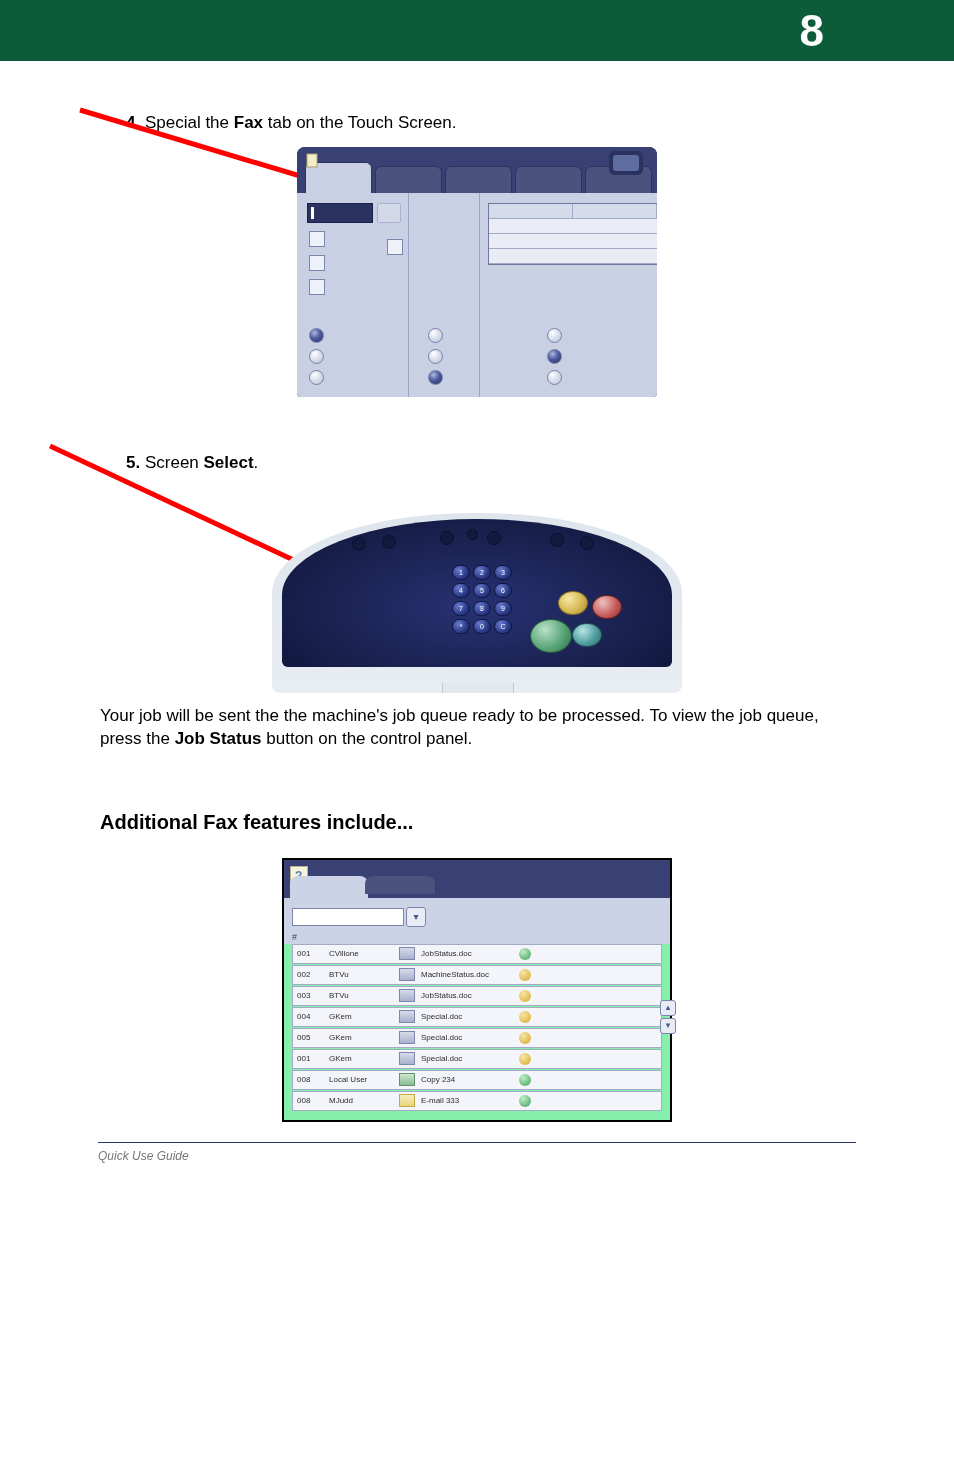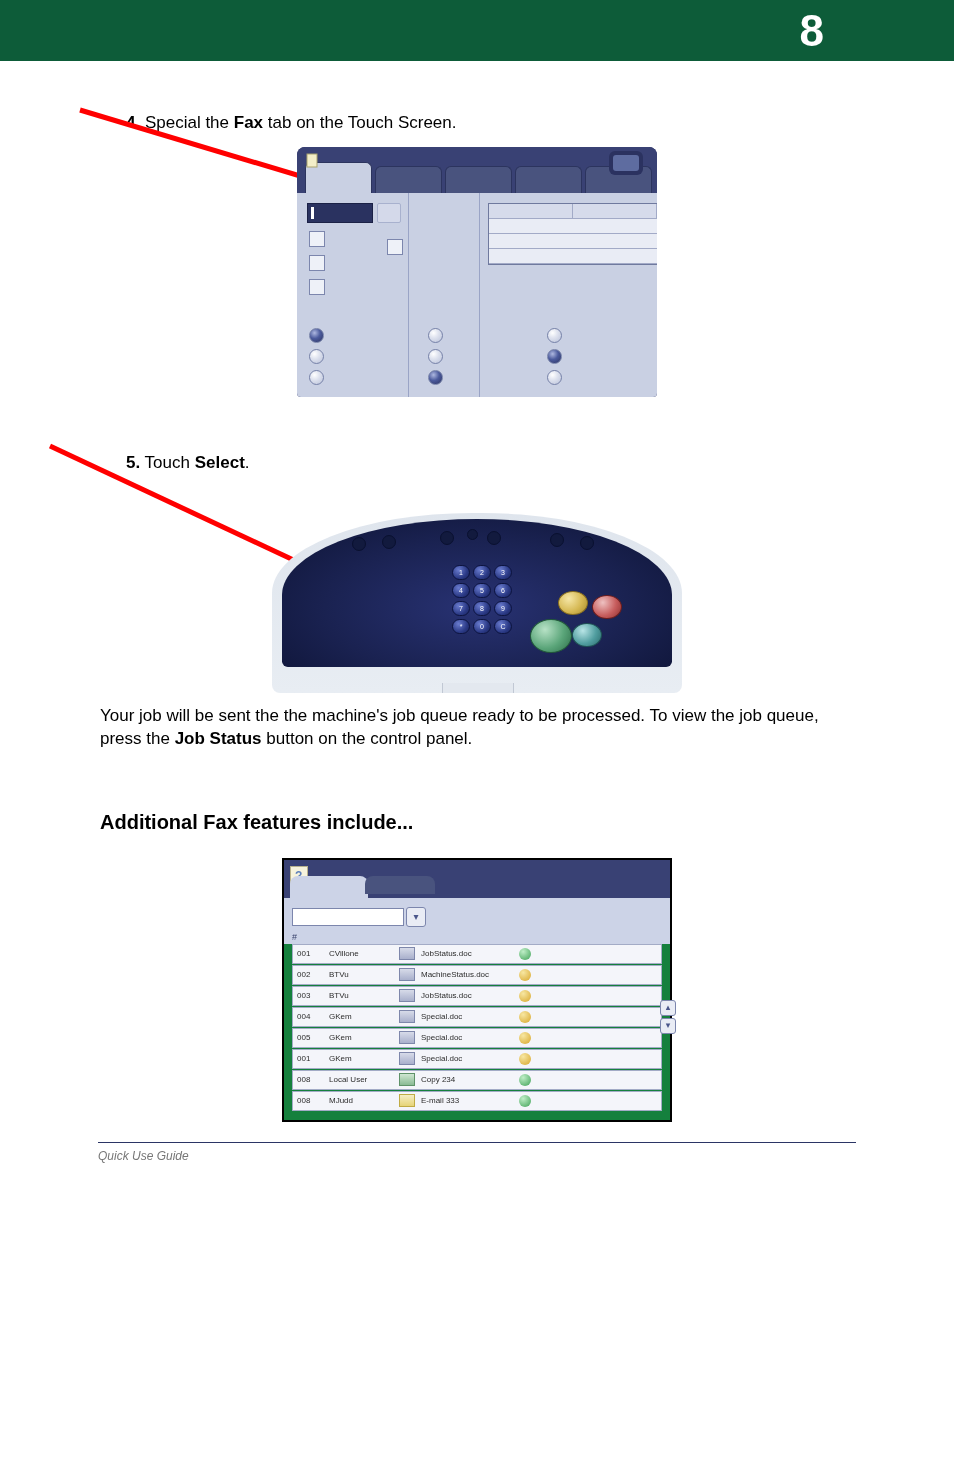--- a/index.html
+++ b/index.html
@@ -360,21 +360,21 @@
     color:#4a568b;
     line-height: 17px;
   }
   .hash {
     position:absolute;
     left:8px; bottom:2px;
     font-size:9px;
     color:#3a436d;
   }
   .fig3-list {
-    background: #15803d;
+    background: #86efac;
     padding: 0 8px 8px 8px;
     position: relative;
   }
   .jrow {
     display: flex;
     align-items: center;
     background: #f4f5fa;
     border: 1px solid #a3abc6;
     height: 18px;
     font-size: 8px;
@@ -515,21 +515,21 @@
               <div class="dot"></div>
             </div>
           </div>
         </div>
       </div>
     </div>
   </div>
 
   <div class="step-line" style="margin-top:56px;">
     <b>5.</b>
-    <span>Touch </span><b>Select</b><span>.</span>
+    <span>Screen </span><b>Select</b><span>.</span>
   </div>
 
   <div class="figure" style="position:relative;margin-top:40px;">
     <svg class="arrow-svg" style="left:40px;top:-75px;" width="460" height="230">
       <defs>
         <marker id="ah2" markerWidth="12" markerHeight="12" refX="10" refY="5" orient="auto">
           <path d="M0,0 L12,5 L0,10 Z" fill="#ff0000"></path>
         </marker>
       </defs>
       <line x1="10" y1="8" x2="420" y2="200" stroke="#ff0000" stroke-width="5" marker-end="url(#ah2)"></line>

